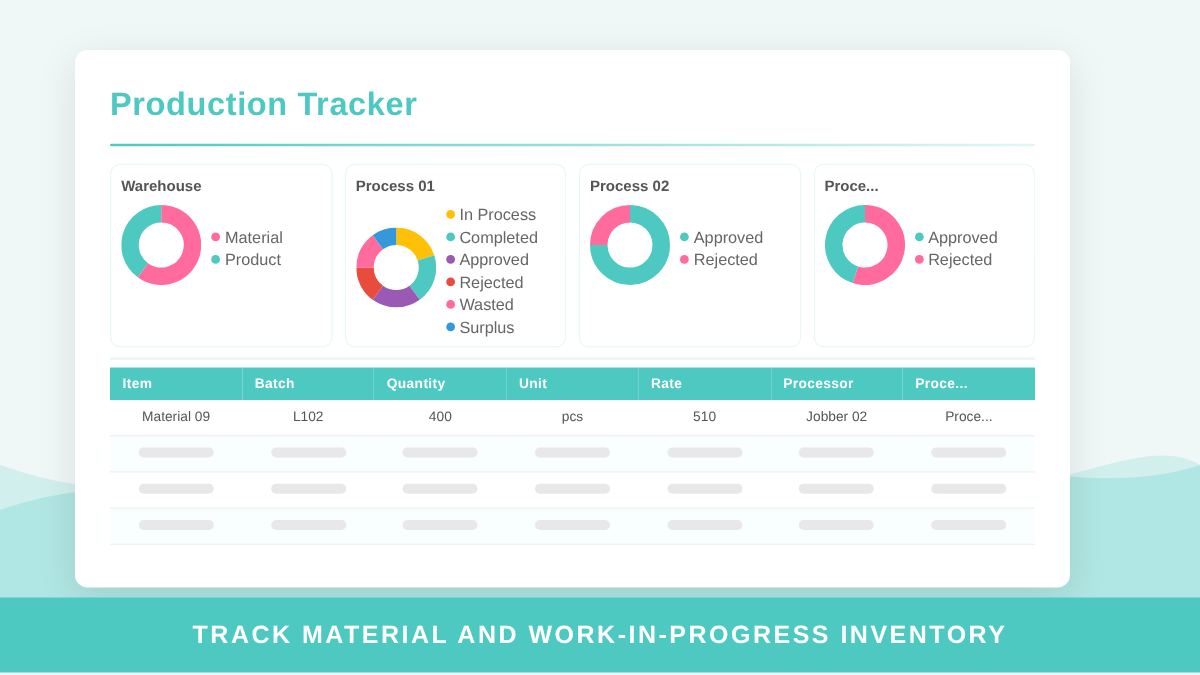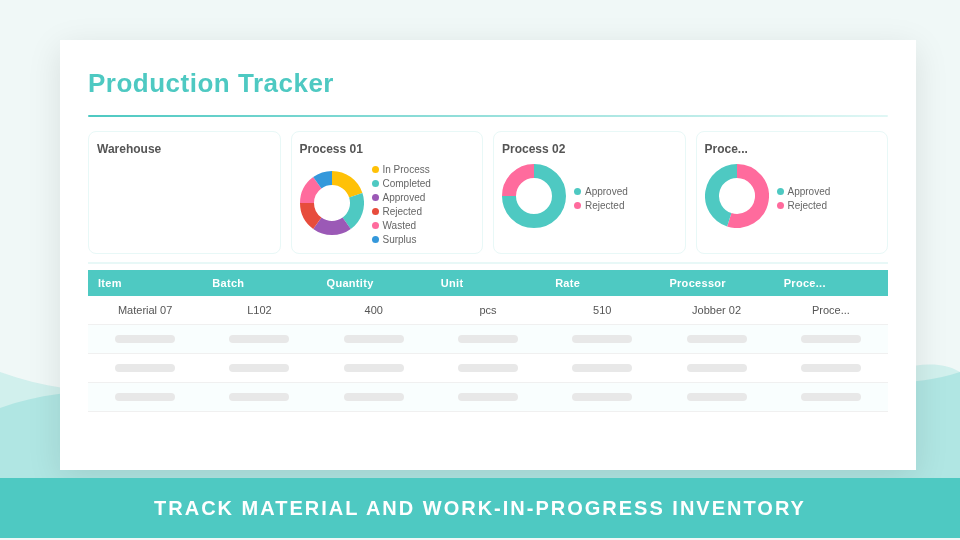--- a/index.html
+++ b/index.html
@@ -9,24 +9,24 @@
       overflow: hidden;
       background: #f0f8f7;
       font-family: 'Segoe UI', Arial, sans-serif;
       position: relative;
     }
 
     .main-card {
       position: absolute;
       top: 40px;
       left: 60px;
-      width: 856px;
+      width: 796px;
       height: 430px;
       background: #ffffff;
-      border-radius: 0;
+      border-radius: 10px;
       box-shadow: 0 8px 32px rgba(0,0,0,0.10);
       z-index: 2;
       overflow: hidden;
       padding: 28px 28px 16px 28px;
     }
 
     .page-title {
       font-size: 26px;
       font-weight: 700;
       color: #4ec9c2;
@@ -83,21 +83,21 @@
     .legend {
       display: flex;
       flex-direction: column;
       gap: 3px;
     }
 
     .legend-item {
       display: flex;
       align-items: center;
       gap: 4px;
-      font-size: 10px;
+      font-size: 13px;
       color: #666;
       white-space: nowrap;
     }
 
     .legend-dot {
       width: 7px;
       height: 7px;
       border-radius: 50%;
       flex-shrink: 0;
     }
@@ -191,20 +191,36 @@
   <path d="M0,120 C150,60 350,160 550,100 C750,40 850,120 960,80 L960,200 L0,200 Z" fill="#7fd8d4" opacity="0.4"></path>
 </svg>
 
 <div class="main-card">
   <div class="page-title">Production Tracker</div>
   <div class="divider"></div>
 
   <div class="charts-row" id="charts-row">
       <div class="chart-card">
         <div class="chart-card-title">Warehouse</div>
+        <div class="chart-inner">
+          <div class="donut-container"><svg width="64" height="64" viewBox="0 0 64 64">
+              <path d="M 32 7 A 25 25 0 1 1 17.305368692688177 52.22542485937369" fill="none" stroke="#ff6b9d" stroke-width="14" stroke-linecap="butt"></path>
+              <path d="M 17.305368692688177 52.22542485937369 A 25 25 0 0 1 31.999999999999996 7" fill="none" stroke="#4ec9c2" stroke-width="14" stroke-linecap="butt"></path>
+            </svg></div>
+          <div class="legend">
+            <div class="legend-item">
+              <span class="legend-dot" style="background:#ff6b9d"></span>
+      <span>Material</span>
+            </div>
+            <div class="legend-item">
+              <span class="legend-dot" style="background:#4ec9c2"></span>
+      <span>Product</span>
+            </div>
+          </div>
+        </div>
       </div>
       <div class="chart-card">
         <div class="chart-card-title">Process 01</div>
         <div class="chart-inner">
           <div class="donut-container"><svg width="64" height="64" viewBox="0 0 64 64">
               <path d="M 32 7 A 25 25 0 0 1 55.77641290737884 24.274575140626315" fill="none" stroke="#ffc107" stroke-width="14" stroke-linecap="butt"></path>
               <path d="M 55.77641290737884 24.274575140626315 A 25 25 0 0 1 46.69463130731183 52.22542485937369" fill="none" stroke="#4ec9c2" stroke-width="14" stroke-linecap="butt"></path>
               <path d="M 46.69463130731183 52.22542485937369 A 25 25 0 0 1 17.305368692688177 52.22542485937369" fill="none" stroke="#9b59b6" stroke-width="14" stroke-linecap="butt"></path>
               <path d="M 17.305368692688177 52.22542485937369 A 25 25 0 0 1 7 32" fill="none" stroke="#e74c3c" stroke-width="14" stroke-linecap="butt"></path>
               <path d="M 7 32 A 25 25 0 0 1 17.30536869268817 11.774575140626318" fill="none" stroke="#ff6b9d" stroke-width="14" stroke-linecap="butt"></path>
@@ -286,21 +302,21 @@
             <th>Batch</th>
             <th>Quantity</th>
             <th>Unit</th>
             <th>Rate</th>
             <th>Processor</th>
             <th>Proce...</th>
           </tr>
       </thead>
       <tbody id="table-body">
           <tr>
-            <td>Material 07</td>
+            <td>Material 09</td>
             <td>L102</td>
             <td>400</td>
             <td>pcs</td>
             <td>510</td>
             <td>Jobber 02</td>
             <td>Proce...</td>
           </tr>
           <tr class="empty-row">
             <td><span class="empty-pill"></span></td>
             <td><span class="empty-pill"></span></td>

